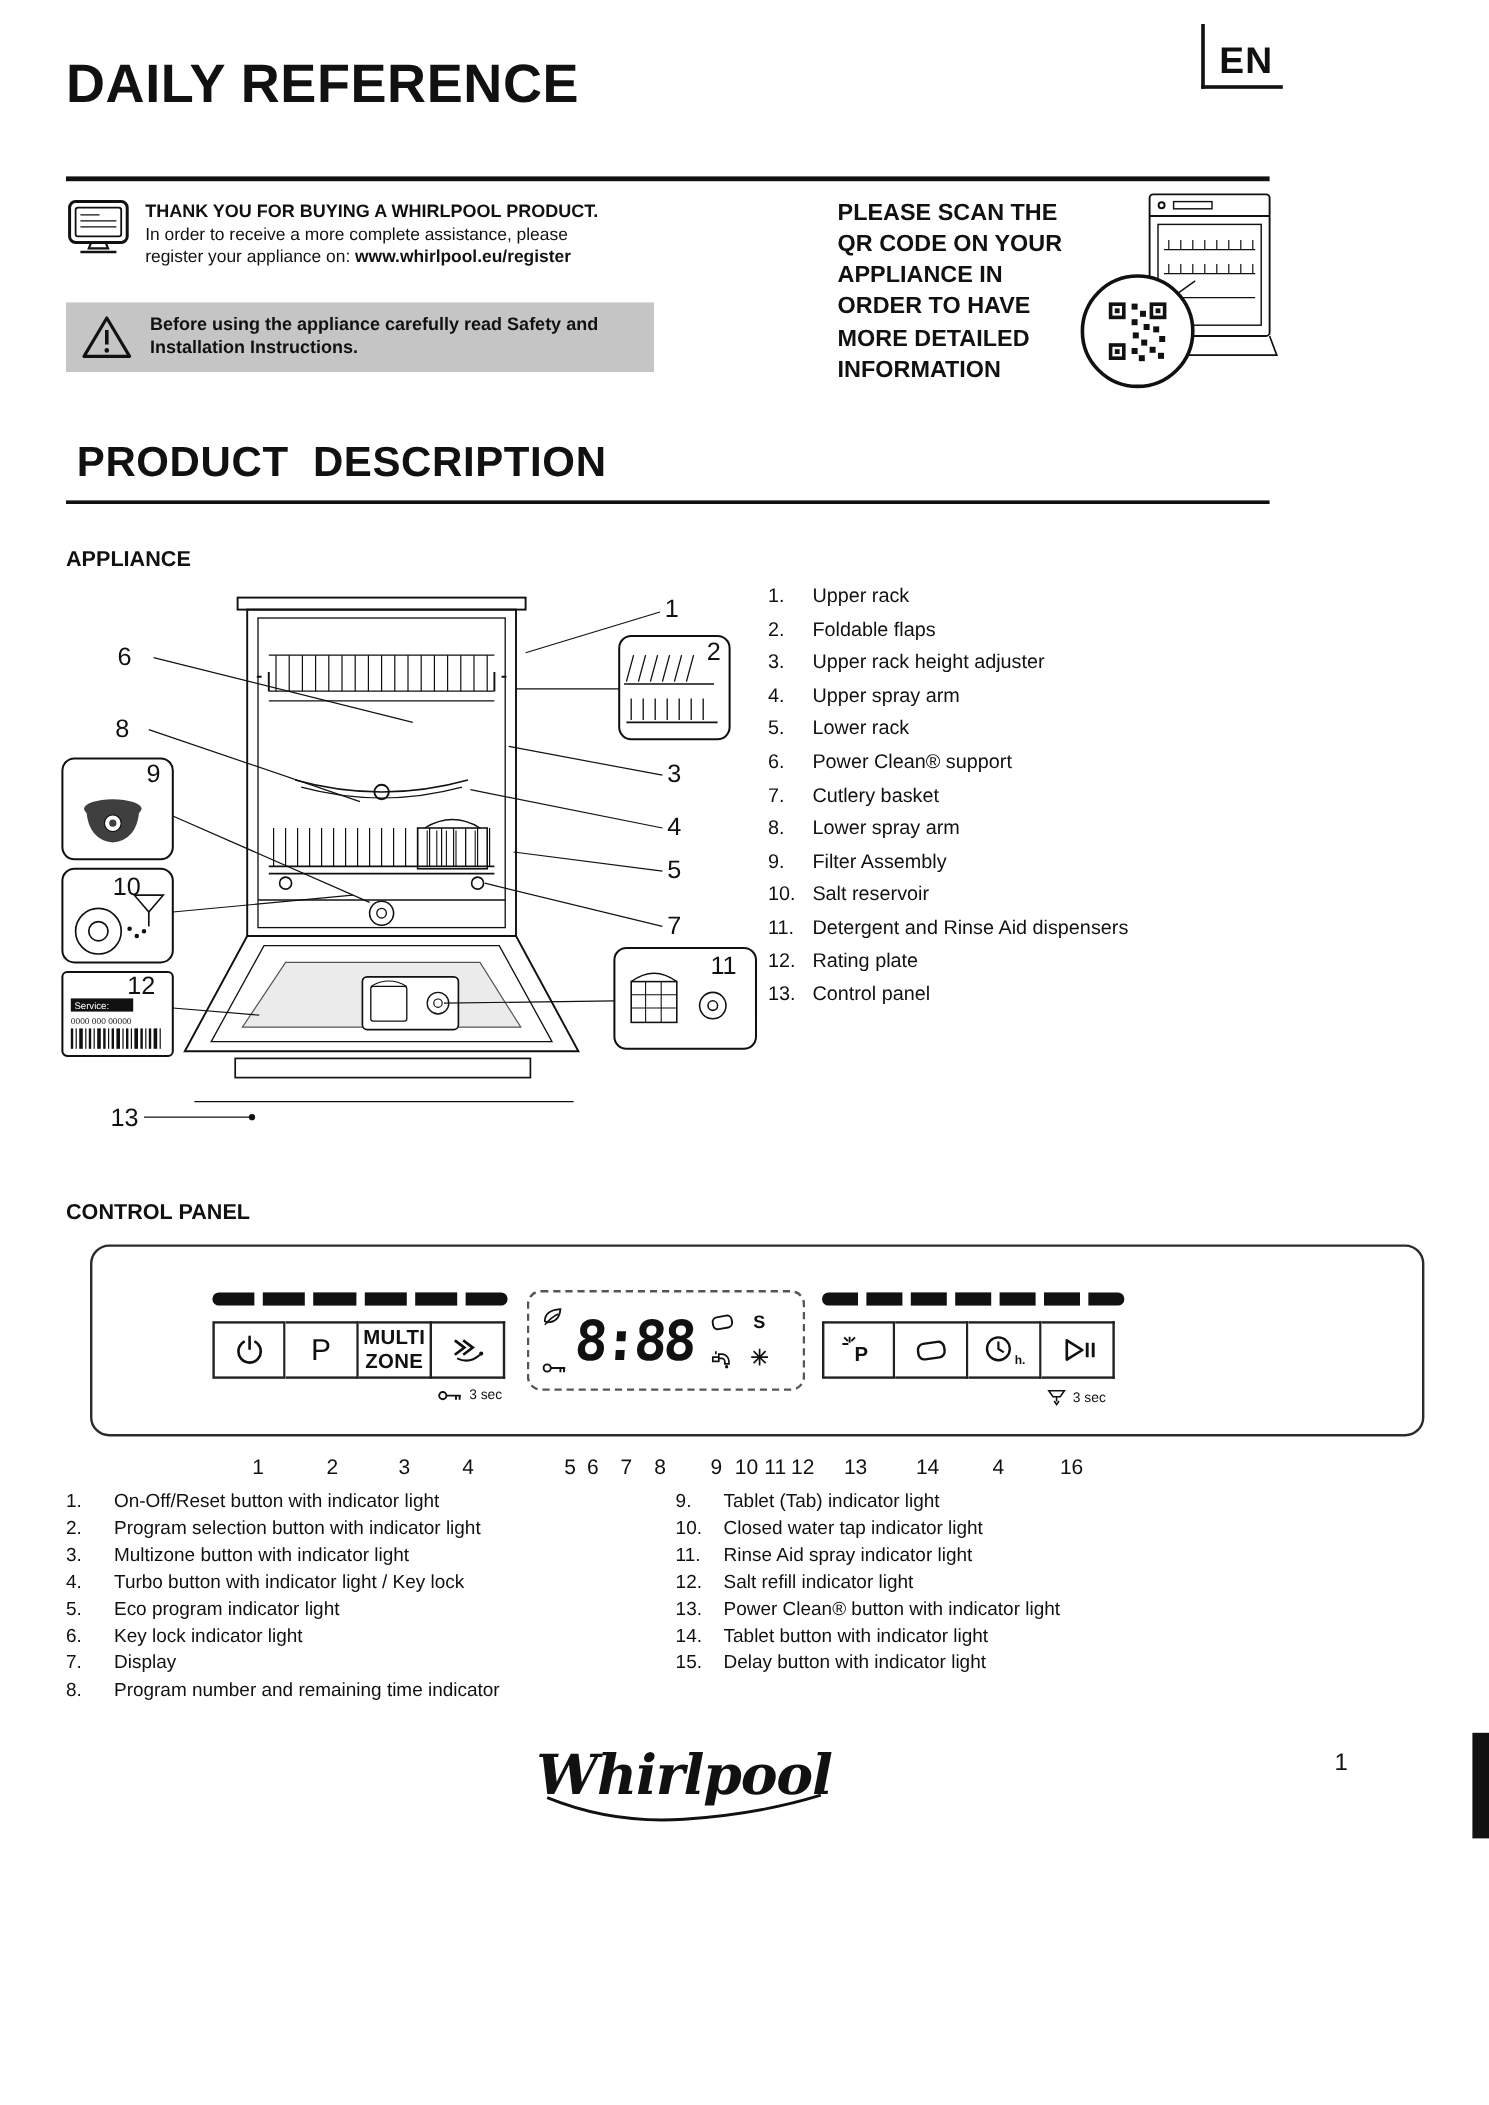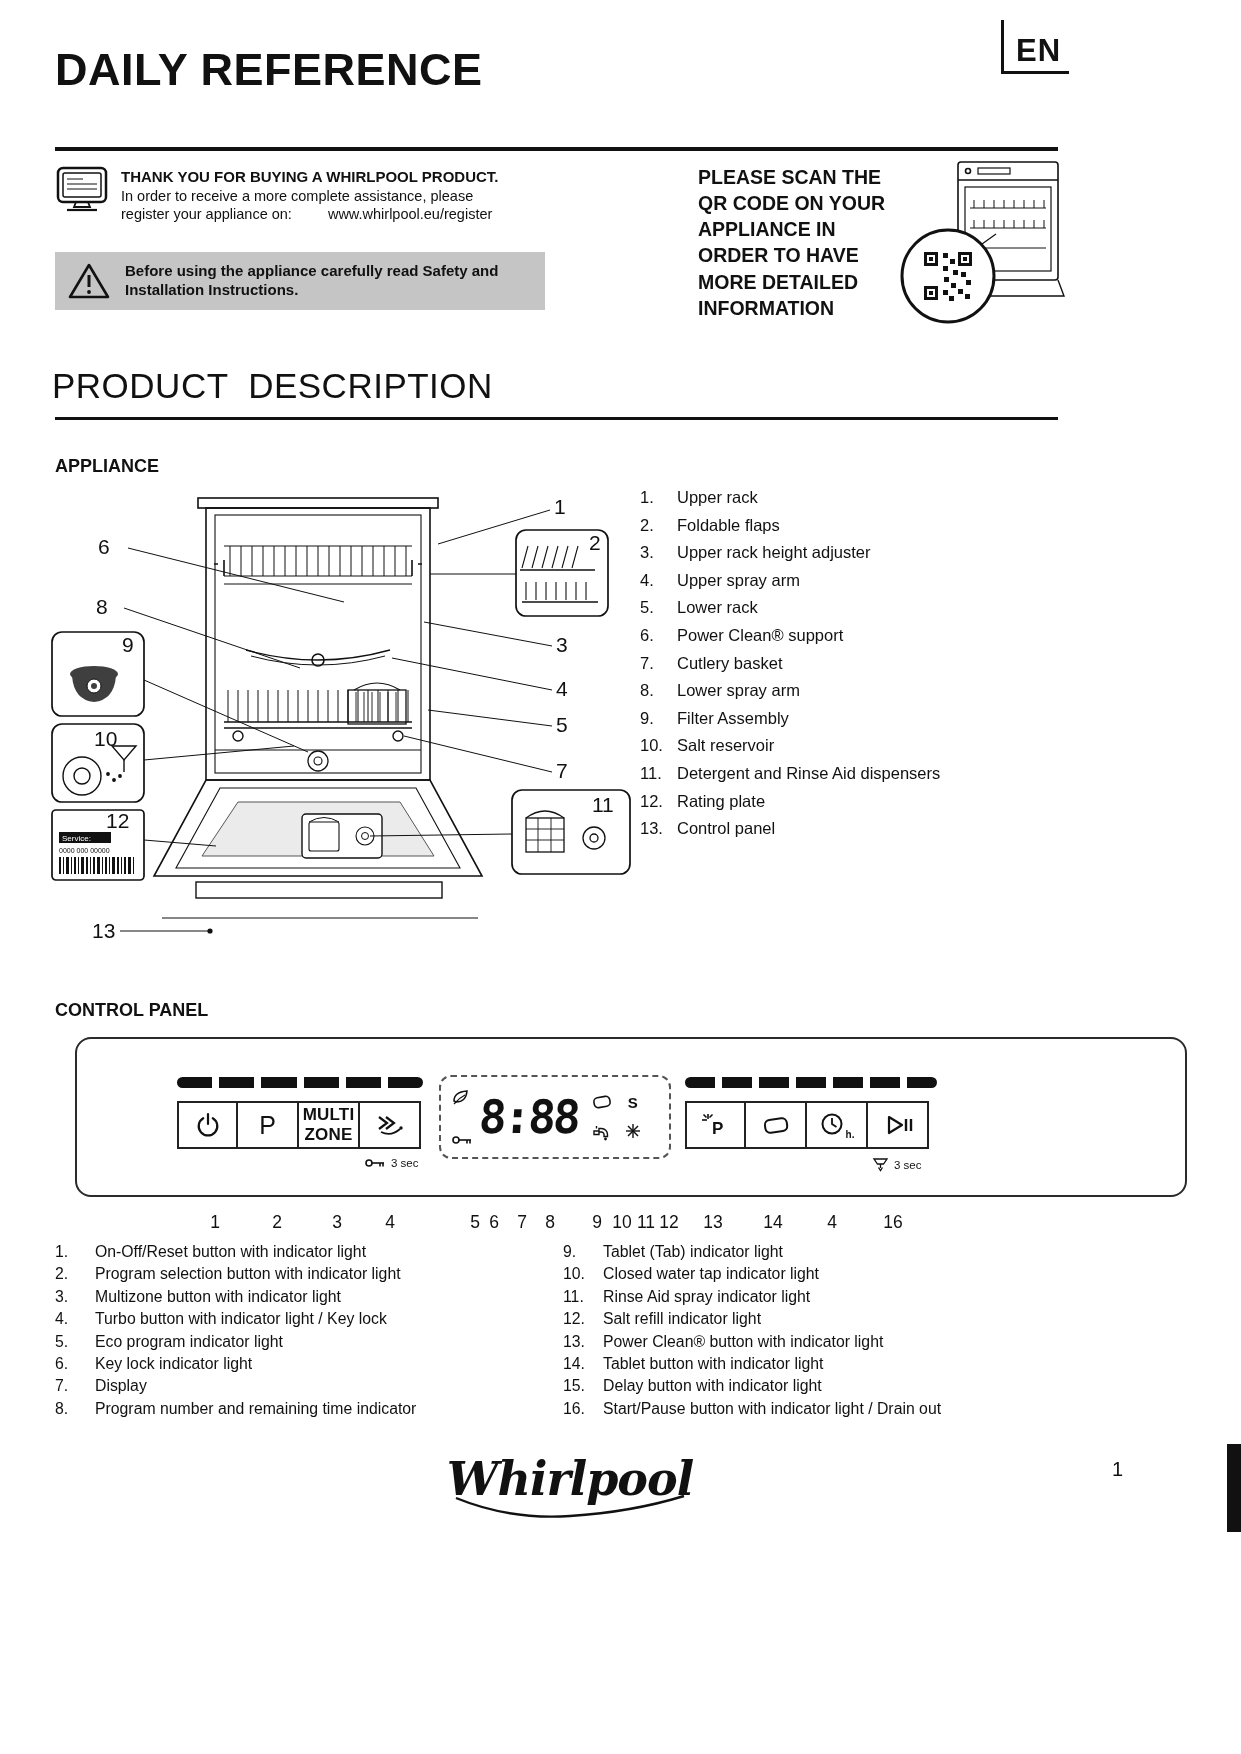--- a/index.html
+++ b/index.html
@@ -17,29 +17,29 @@
   .title-block { left:55px; top:46px; }
   .title-main { font-size:45px; font-weight:800; line-height:1.05; letter-spacing:0.5px; }
   .title-sub  { font-size:37px; font-weight:400; margin-top:2px; letter-spacing:0.5px; }
   .rule { background:#111; }
   .title-rule { left:55px; top:147px; width:1003px; height:4px; }
 
   .intro-left { left:55px; top:164px; width:540px; }
   .thanks-row { display:flex; gap:12px; }
   .thanks-text { font-size:14.5px; line-height:1.3; padding-top:3px; }
   .thanks-title { font-weight:700; font-size:15px; }
-  .bold { font-weight:400;margin-left:32px; }
+  .bold { font-weight:700; }
   .warning-box { margin-top:28px; width:490px; background:#c5c5c5;
                  display:flex; align-items:center; gap:14px; padding:9px 12px; }
   .warning-text { font-weight:700; font-size:15px; line-height:1.25; width:402px; }
 
   .qr-note { left:698px; top:164px; width:208px; font-size:19.5px; font-weight:700; line-height:1.34; }
   .qr-illus { left:898px; top:156px; }
 
-  .pd-heading { left:52px; top:366px; font-size:35px; font-weight:400; word-spacing:10px; letter-spacing:0.5px; }
+  .pd-heading { left:64px; top:366px; font-size:35px; font-weight:700; word-spacing:10px; letter-spacing:0.5px; }
   .pd-rule { left:55px; top:417px; width:1003px; height:3px; }
 
   .sec-heading { font-size:18px; font-weight:700; }
   .appliance-heading { left:55px; top:456px; }
   .appliance-diagram { left:50px; top:484px; }
   .appliance-list { left:640px; top:488px; width:420px; }
   .apl-item { display:flex; font-size:16.5px; height:27.6px; align-items:flex-start; }
   .apl-num { width:37px; flex:none; }
 
   .cp-heading { left:55px; top:1000px; }
@@ -595,24 +595,20 @@
         <span>Power Clean® button with indicator light</span>
       </div>
     <div class="lg-item">
         <span class="lg-num">14.</span>
         <span>Tablet button with indicator light</span>
       </div>
     <div class="lg-item">
         <span class="lg-num">15.</span>
         <span>Delay button with indicator light</span>
       </div>
-    <div class="lg-item">
-        <span class="lg-num">16.</span>
-        <span>Start/Pause button with indicator light / Drain out</span>
-      </div>
   </div>
 
   <div class="abs footer-logo">
     <span class="logo-text">Whirlpool</span>
     <svg class="logo-swoosh" width="240" height="26" viewBox="0 0 240 26">
       <path d="M6 4 Q60 26 120 22 Q182 18 234 2" fill="none" stroke="#111" stroke-width="2.4"></path>
     </svg>
   </div>
   <div class="abs page-num">1</div>
   <div class="abs edge-bar"></div>

